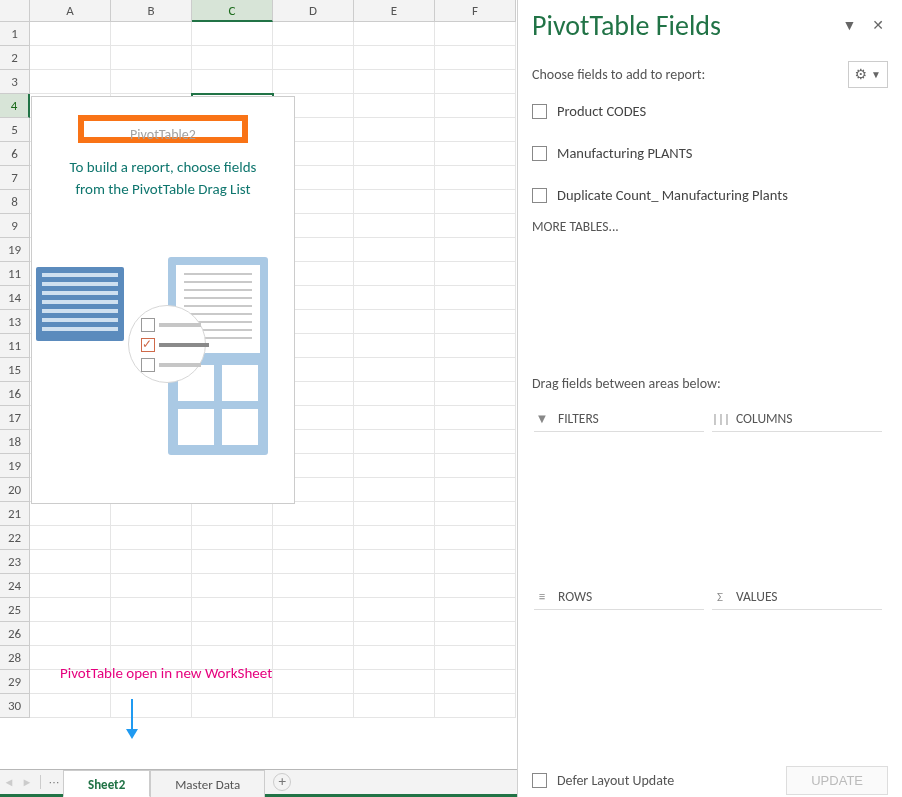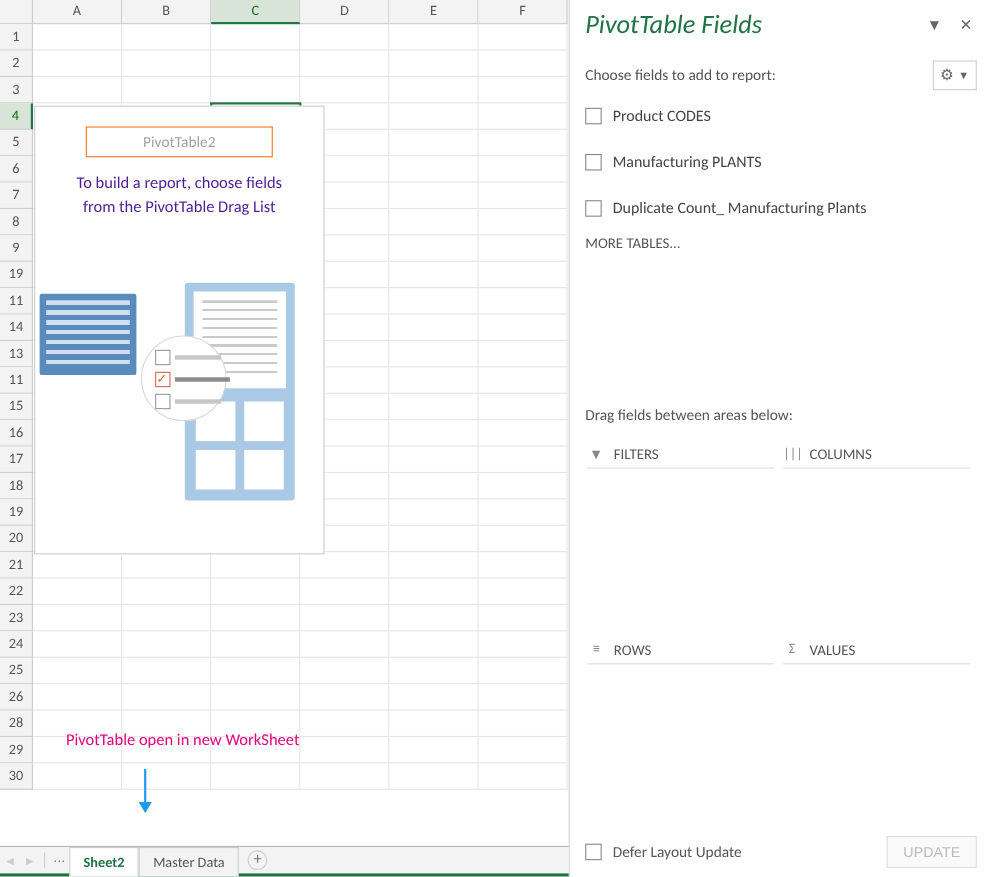--- a/index.html
+++ b/index.html
@@ -94,30 +94,30 @@
     position: absolute;
     left: 31px; top: calc(22px + 24px*3 + 2px);
     width: 264px;
     height: calc(24px*17);
     background: #fff;
     border: 1px solid #ccc;
   }
   .pivot-title-box {
     margin: 18px auto 8px;
     width: 170px; height: 28px;
-    border: 1px solid #f97316;
+    border: 6px solid #f97316;
     text-align: center;
     line-height: 28px;
     color: #a3a3a3;
     font-size: 14px;
   }
   .pivot-msg {
     text-align: center;
     font-size: 15px;
-    color: #4c1d95;
+    color: #0f766e;
     line-height: 1.45;
     padding: 6px 6px 0;
   }
   
   .illus { position: relative; margin-top: 56px; height: 210px; }
   .illus-table {
     position: absolute; left: 4px; top: 10px;
     width: 88px; height: 74px;
     background: #5b8bbd;
     border-radius: 2px;
@@ -192,21 +192,21 @@
     display:flex; align-items:center;
     font-size:13px;
   }
   .scroll-btn {
     width:18px; text-align:center; color:#777; cursor:pointer;
     font-size:11px;
   }
   .scroll-btn.disabled{color:#ccc;}
   .scroll-sep{width:1px;height:14px;background:#ccc;margin:0 4px;}
   .tab {
-    padding: 0 12px; height:27px; line-height:27px;
+    padding: 0 24px; height:27px; line-height:27px;
     border:1px solid #ccc; border-bottom:none; background:#f3f3f3;
     color:#555; cursor:pointer; position:relative; top:1px;
   }
   .tab.active{
     background:#fff; color:#217346; font-weight:600;
     border-bottom:1px solid #fff;
   }
   .add-tab {
     width:28px; text-align:center; color:#777; cursor:pointer;
     font-size:15px; margin-left:8px;
@@ -214,21 +214,21 @@
     width:18px; height:18px; line-height:15px;
   }
 
   
   .taskpane {
     flex:1; background:#fff;
     display:flex; flex-direction:column;
     padding: 8px 14px 10px 14px;
   }
   .tp-header { display:flex; align-items:center; gap:8px; color:#217346; }
-  .tp-title { font-size:24px; font-weight:400; flex:1;font-style:italic; }
+  .tp-title { font-size:28px; font-weight:400; flex:1; }
   .tp-close, .tp-menu {
     cursor:pointer; color:#666; font-size:14px; padding:2px 4px;
   }
   .tp-subtitle {
     margin-top:18px; display:flex; align-items:center;
     font-size:14px; color:#555;
   }
   .gear-btn {
     border:1px solid #ccc; padding:4px 6px; display:flex;
     align-items:center; gap:4px; cursor:pointer; color:#666;
@@ -258,21 +258,21 @@
   }
   .area-header .glyph { color:#888; font-size:13px; width:16px; text-align:center;}
   .area-body { min-height:150px; }
 
   .defer-row {
     margin-top:6px; display:flex; align-items:center; gap:10px;
     font-size:14px; color:#555;
   }
   .update-btn {
     margin-left:auto; border:1px solid #ddd; color:#bbb;
-    padding:6px 14px; font-size:13px; background:#fafafa;
+    padding:6px 24px; font-size:13px; background:#fafafa;
   }
 </style>
 </head>
 <body>
 
 <div class="container">
 
   <div class="sheet-area">
     <div class="grid-wrap">
       <div class="grid">

